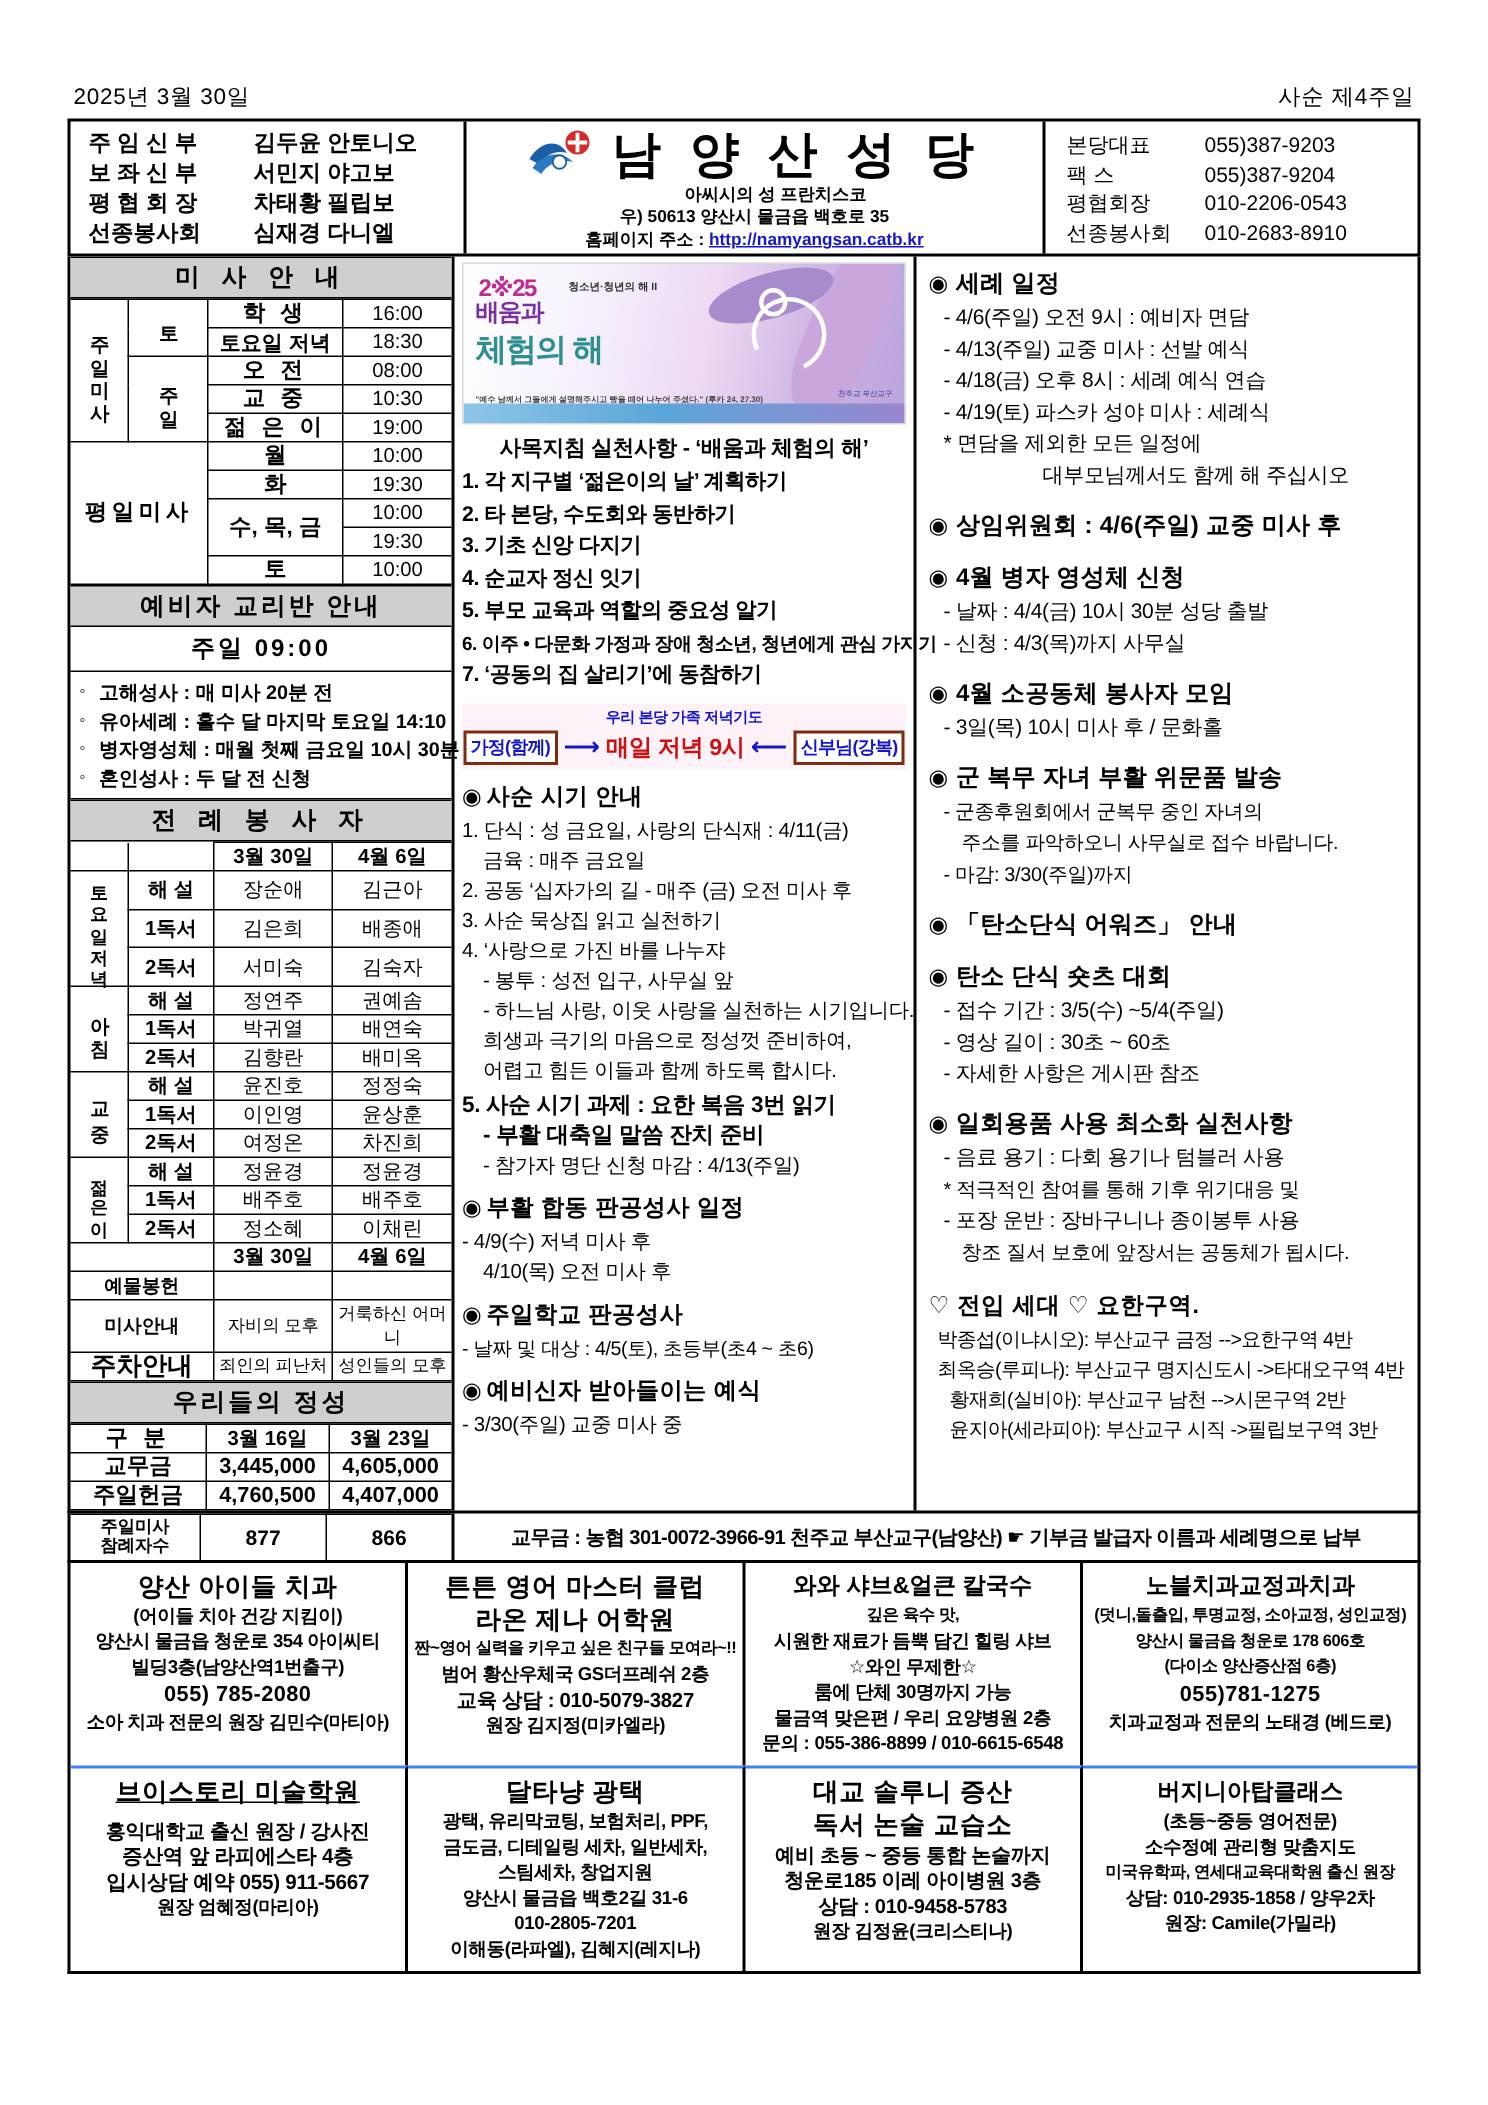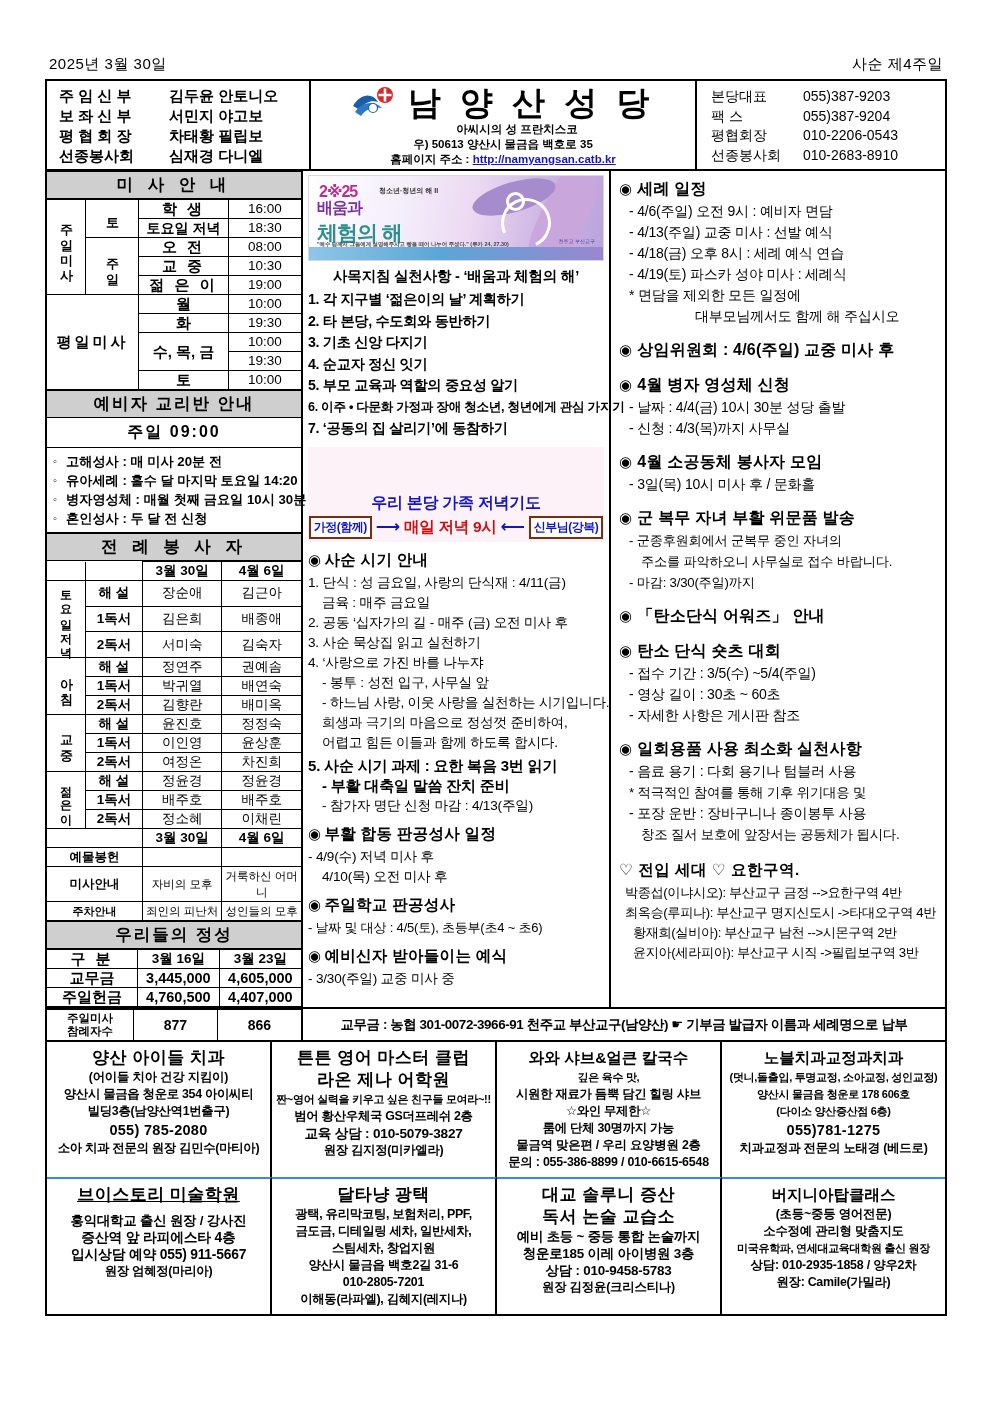--- a/index.html
+++ b/index.html
@@ -165,21 +165,21 @@
     content: "\25E6";
     position: absolute;
     left: 0; top: 0;
     font-size: 11px;
   }
   ul { margin: 0; padding: 0; }
 
   
   .poster {
     width: 100%;
-    height: 86px;
+    height: 108px;
     background: linear-gradient(100deg,#ffffff 0%,#f4eefb 32%,#ecd9f2 55%,#cdb6e4 78%,#b9a3dc 100%);
     border: 1px solid #d8d8d8;
     position: relative;
     overflow: hidden;
     box-sizing: border-box;
   }
   .poster .p-year { position: absolute; left: 10px; top: 6px; font-size: 16px; font-weight: bold; color:#c12b8f; letter-spacing:-1px;}
   .poster .p-sub  { position: absolute; left: 70px; top: 10px; font-size: 7px; font-weight: bold; color:#333; }
   .poster .p-l1 { position: absolute; left: 8px; top: 22px; font-size: 16px; font-weight: bold;
                   color:#7b2fa3; letter-spacing:-1px; }
@@ -213,21 +213,21 @@
     letter-spacing: -0.3px;
   }
   .mid-num.small { font-size: 12.6px; }
 
   .prayerbox {
     margin: 7px 0 4px 0;
     padding: 2px 0 3px 0;
     text-align: center;
     background: #fdf2f8;
   }
-  .prayerbox .pb-title { font-size: 16px; font-weight: bold; color: #1515c8; letter-spacing:-0.3px;margin-top:44px;}
+  .prayerbox .pb-title { font-size: 10px; font-weight: bold; color: #1515c8; letter-spacing:-0.3px;}
   .prayerbox .pb-row { display: flex; align-items: center; justify-content: center; gap: 4px; margin-top: 2px;}
   .pb-tag {
     border: 2px solid #7b2d12;
     color: #1515c8;
     font-size: 12px;
     font-weight: bold;
     padding: 1px 3px;
     letter-spacing: -0.5px;
     background: #ffffff;
   }
@@ -443,21 +443,21 @@
           <td class="bold" style="font-size:15px;">토</td>
           <td style="border-right:none;">10:00</td>
         </tr>
       </tbody>
         </table>
 
       <div class="band nolsp">예비자 교리반 안내</div>
       <div class="cat-time">주일 09:00</div>
       <ul class="cat-list">
         <li>고해성사 : 매 미사 20분 전</li>
-        <li>유아세례 : 홀수 달 마지막 토요일 14:20</li>
+        <li>유아세례 : 홀수 달 마지막 토요일 14:10</li>
         <li>병자영성체 : 매월 첫째 금요일 10시 30분</li>
         <li>혼인성사 : 두 달 전 신청</li>
       </ul>
 
       <div class="band">전 례 봉 사 자</div>
       <table class="grid">
         <tbody>
             <tr>
           <td style="width:34px;border-left:none;border-top:none;"></td>
           <td style="width:52px;border-top:none;"></td>
@@ -542,21 +542,21 @@
           <td colspan="2" class="bold" style="border-left:none;font-size:12.5px;">예물봉헌</td>
           <td></td>
           <td style="border-right:none;"></td>
         </tr>
         <tr>
           <td colspan="2" class="bold" style="border-left:none;font-size:12.5px;">미사안내</td>
           <td style="font-size:11.5px;">자비의 모후</td>
           <td style="border-right:none;font-size:11.5px;">거룩하신 어머니</td>
         </tr>
         <tr>
-          <td colspan="2" class="bold" style="border-left:none;font-size:11px;">주차안내</td>
+          <td colspan="2" class="bold" style="border-left:none;font-size:17px;">주차안내</td>
           <td style="font-size:11.5px;">죄인의 피난처</td>
           <td style="border-right:none;font-size:11.5px;">성인들의 모후</td>
         </tr>
       </tbody>
         </table>
 
       <div class="band nolsp">우리들의 정성</div>
       <table class="grid">
         <tbody>
             <tr>

